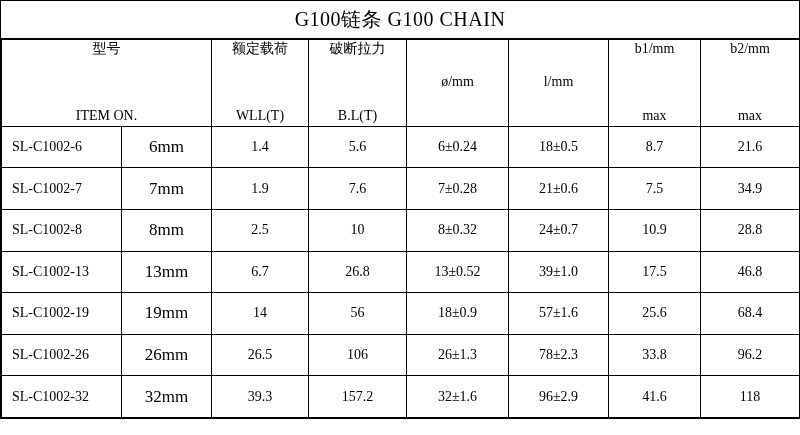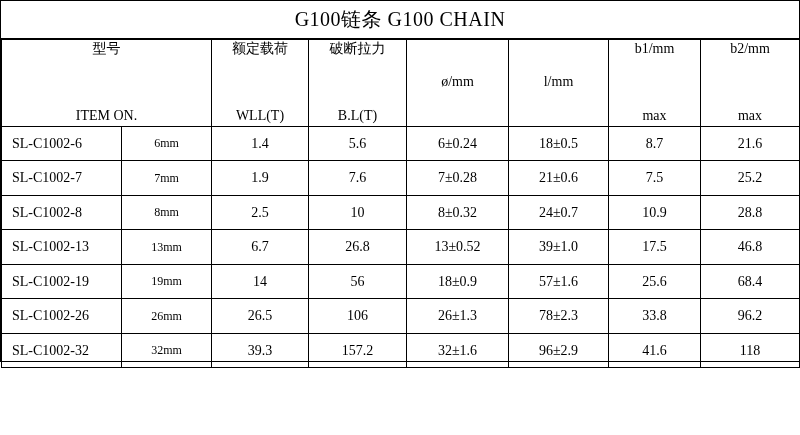--- a/index.html
+++ b/index.html
@@ -9,21 +9,21 @@
   body {
     width: 800px;
     height: 435px;
     background: #ffffff;
     font-family: "Liberation Serif", serif;
     color: #000000;
     overflow: hidden;
   }
   .sheet {
     width: 800px;
-    height: 362px;
+    height: 419px;
     box-sizing: border-box;
     border: 1px solid #000000;
     display: flex;
     flex-direction: column;
   }
   .title-row {
     height: 37px;
     flex: 0 0 37px;
     border-bottom: 1px solid #000000;
     display: flex;
@@ -58,21 +58,21 @@
   thead th .l2 { display: block; margin-top: 48px; }
   tbody td {
     height: 33.5px;
   }
   td.model {
     text-align: left;
     padding-left: 10px;
     font-size: 14px;
   }
   td.size {
-    font-size: 12px;
+    font-size: 17px;
   }
   
   col.c0 { width: 120px; }
   col.c1 { width: 90px; }
   col.c2 { width: 97px; }
   col.c3 { width: 98px; }
   col.c4 { width: 102px; }
   col.c5 { width: 100px; }
   col.c6 { width: 92px; }
   col.c7 { width: 99px; }
@@ -139,21 +139,21 @@
         <td>21.6</td>
       </tr>
       <tr>
         <td class="model">SL-C1002-7</td>
         <td class="size">7mm</td>
         <td>1.9</td>
         <td>7.6</td>
         <td>7±0.28</td>
         <td>21±0.6</td>
         <td>7.5</td>
-        <td>25.2</td>
+        <td>34.9</td>
       </tr>
       <tr>
         <td class="model">SL-C1002-8</td>
         <td class="size">8mm</td>
         <td>2.5</td>
         <td>10</td>
         <td>8±0.32</td>
         <td>24±0.7</td>
         <td>10.9</td>
         <td>28.8</td>

